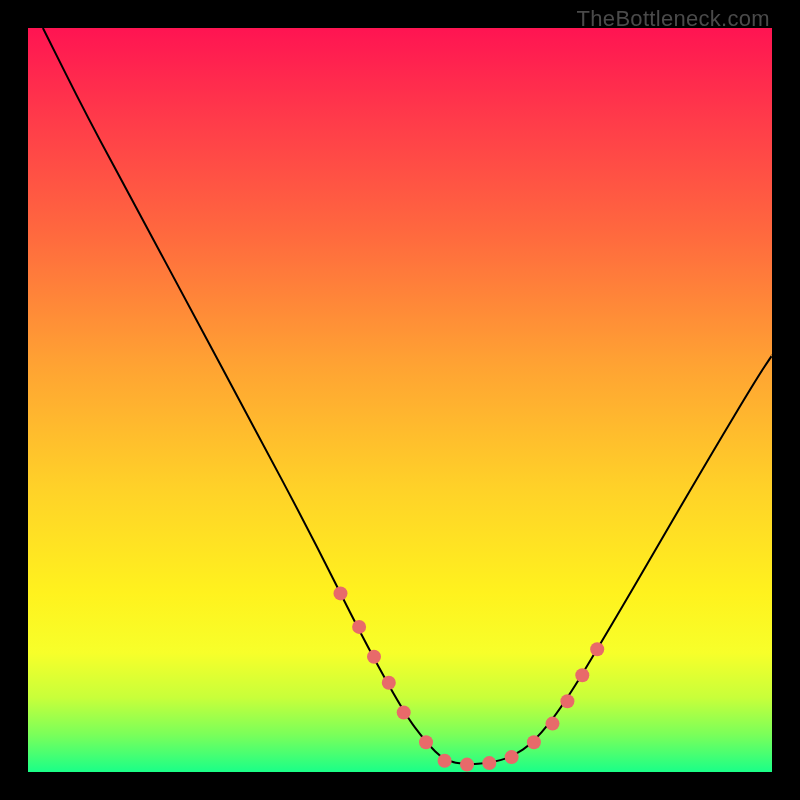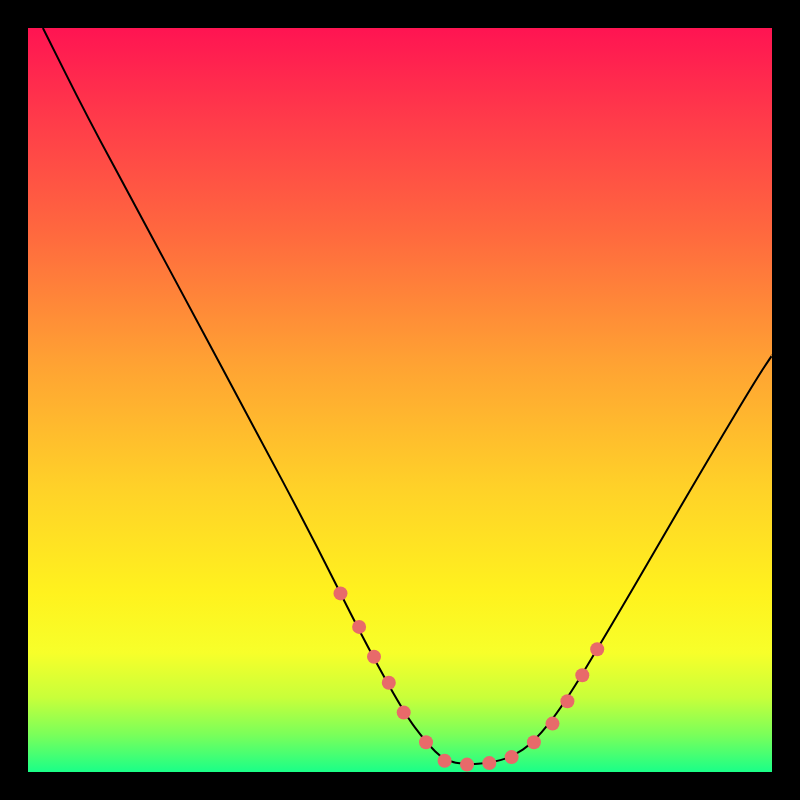--- a/index.html
+++ b/index.html
@@ -82,13 +82,14 @@
         <circle cx="439.0" cy="736.6" r="7" class="dot"></circle>
         <circle cx="461.3" cy="735.1" r="7" class="dot"></circle>
         <circle cx="483.6" cy="729.1" r="7" class="dot"></circle>
         <circle cx="505.9" cy="714.2" r="7" class="dot"></circle>
         <circle cx="524.5" cy="695.6" r="7" class="dot"></circle>
         <circle cx="539.4" cy="673.3" r="7" class="dot"></circle>
         <circle cx="554.3" cy="647.3" r="7" class="dot"></circle>
         <circle cx="569.2" cy="621.2" r="7" class="dot"></circle>
       </g>
   </svg>
+  <div class="watermark">TheBottleneck.com</div>
 </div>
 
 </body></html>

